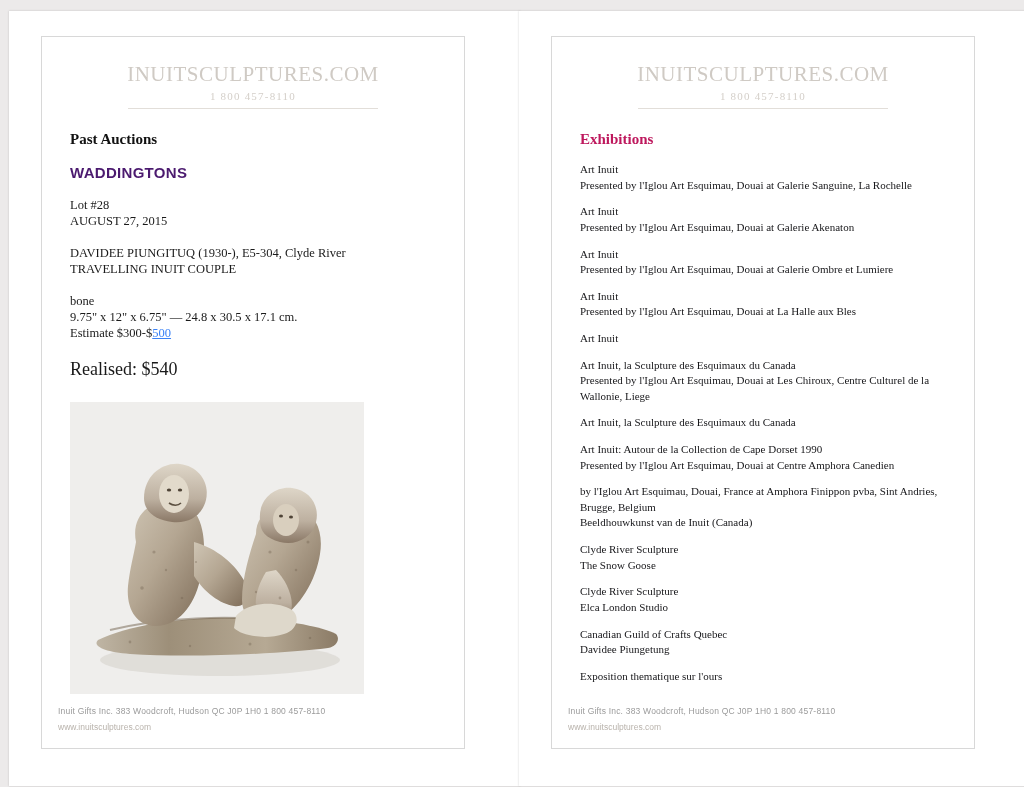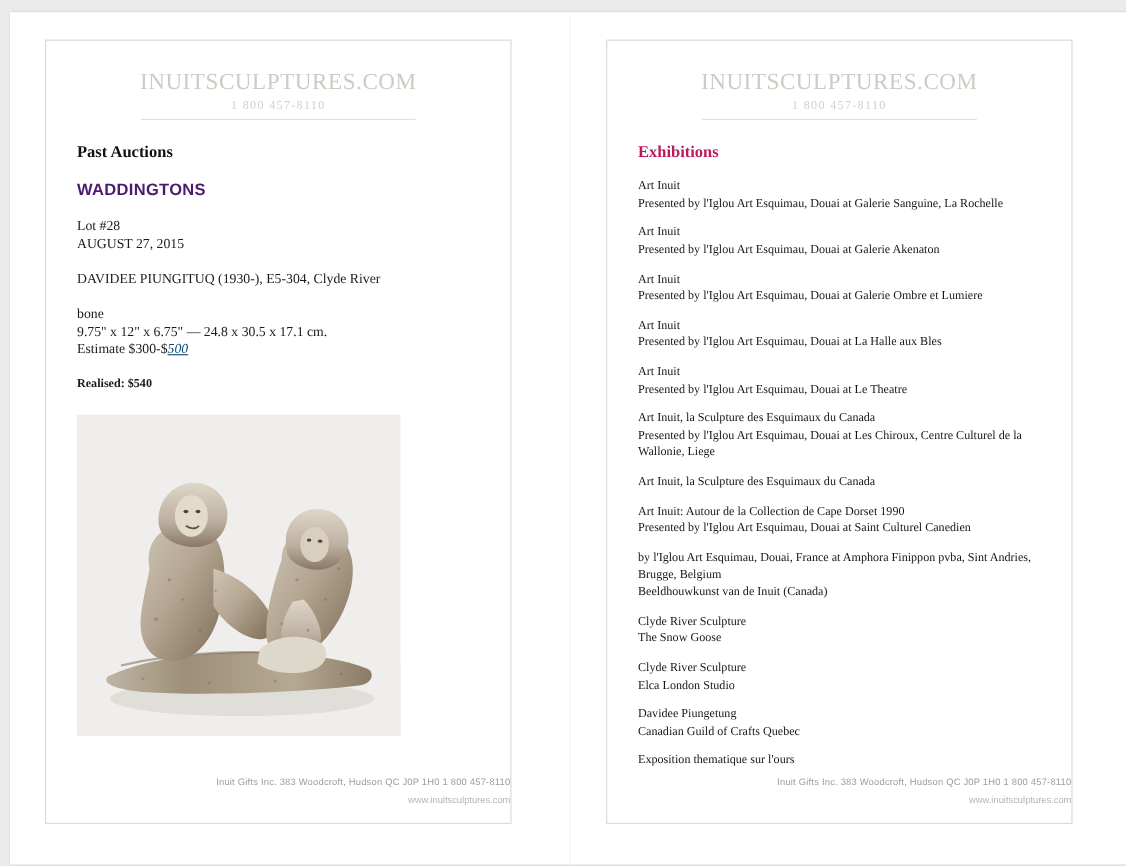--- a/index.html
+++ b/index.html
@@ -91,30 +91,28 @@
   }
   .block {
     font-family: "Liberation Serif", serif;
     font-size: 12.5px;
     color: #1a1a1a;
     line-height: 1.28;
     margin-top: 16px;
   }
   .block .line { display: block; }
   .estimate-link {
-    color: #0c4a6e;
+    color: #3b82f6;
     text-decoration: underline;
-    font-style: italic;
   }
   .realised {
     font-family: "Liberation Serif", serif;
-    font-size: 11px;
+    font-size: 18px;
     color: #1a1a1a;
     margin-top: 18px;
-    font-weight: bold;
   }
 
   
   .photo {
     margin-top: 22px;
     width: 294px;
     height: 292px;
     background: #efeeec;
     position: relative;
     overflow: hidden;
@@ -126,24 +124,24 @@
     background: linear-gradient(#ecebe8, #e3e1dd);
   }
   .sculpt {
     position: absolute;
     left: 0; right: 0; bottom: 0; top: 0;
   }
 
   
   .footer {
     position: absolute;
-    left: 1px;
+    left: 16px;
     right: 0;
     bottom: 16px;
-    text-align: right;
+    text-align: left;
     margin-top: 44px;
   }
   .footer .f1 {
     font-family: "Liberation Sans", sans-serif;
     font-size: 8.5px;
     color: #9b9b9b;
     letter-spacing: 0.2px;
   }
   .footer .f2 {
     font-family: "Liberation Sans", sans-serif;
@@ -192,20 +190,21 @@
 
         <div class="vendor">WADDINGTONS</div>
 
         <div class="block">
           <span class="line">Lot #28</span>
           <span class="line">AUGUST 27, 2015</span>
         </div>
 
         <div class="block">
           <span class="line">DAVIDEE PIUNGITUQ (1930-), E5-304, Clyde River</span>
+          <span class="line">TRAVELLING INUIT COUPLE</span>
         </div>
 
         <div class="block">
           <span class="line">bone</span>
           <span class="line">9.75" x 12" x 6.75" — 24.8 x 30.5 x 17.1 cm.</span>
           <span class="line"><span>Estimate $300-$</span><span class="estimate-link">500</span></span>
         </div>
 
         <div class="realised">Realised: $540</div>
 
@@ -310,48 +309,47 @@
           <div class="exh-item">
             <span class="l">Art Inuit</span>
             <span class="l">Presented by l'Iglou Art Esquimau, Douai at Galerie Ombre et Lumiere</span>
           </div>
           <div class="exh-item">
             <span class="l">Art Inuit</span>
             <span class="l">Presented by l'Iglou Art Esquimau, Douai at La Halle aux Bles</span>
           </div>
           <div class="exh-item">
             <span class="l">Art Inuit</span>
-            <span class="l">Presented by l'Iglou Art Esquimau, Douai at Le Theatre</span>
           </div>
           <div class="exh-item">
             <span class="l">Art Inuit, la Sculpture des Esquimaux du Canada</span>
             <span class="l">Presented by l'Iglou Art Esquimau, Douai at Les Chiroux, Centre Culturel de la Wallonie, Liege</span>
           </div>
           <div class="exh-item">
             <span class="l">Art Inuit, la Sculpture des Esquimaux du Canada</span>
           </div>
           <div class="exh-item">
             <span class="l">Art Inuit: Autour de la Collection de Cape Dorset 1990</span>
-            <span class="l">Presented by l'Iglou Art Esquimau, Douai at Saint Culturel Canedien</span>
+            <span class="l">Presented by l'Iglou Art Esquimau, Douai at Centre Amphora Canedien</span>
           </div>
           <div class="exh-item">
             <span class="l">by l'Iglou Art Esquimau, Douai, France at Amphora Finippon pvba, Sint Andries, Brugge, Belgium</span>
             <span class="l">Beeldhouwkunst van de Inuit (Canada)</span>
           </div>
           <div class="exh-item">
             <span class="l">Clyde River Sculpture</span>
             <span class="l">The Snow Goose</span>
           </div>
           <div class="exh-item">
             <span class="l">Clyde River Sculpture</span>
             <span class="l">Elca London Studio</span>
           </div>
           <div class="exh-item">
+            <span class="l">Canadian Guild of Crafts Quebec</span>
             <span class="l">Davidee Piungetung</span>
-            <span class="l">Canadian Guild of Crafts Quebec</span>
           </div>
           <div class="exh-item">
             <span class="l">Exposition thematique sur l'ours</span>
           </div>
         </div>
 
         <div class="footer">
           <div class="f1">Inuit Gifts Inc.  383 Woodcroft, Hudson QC J0P 1H0    1 800 457-8110</div>
           <div class="f2">www.inuitsculptures.com</div>
         </div>

